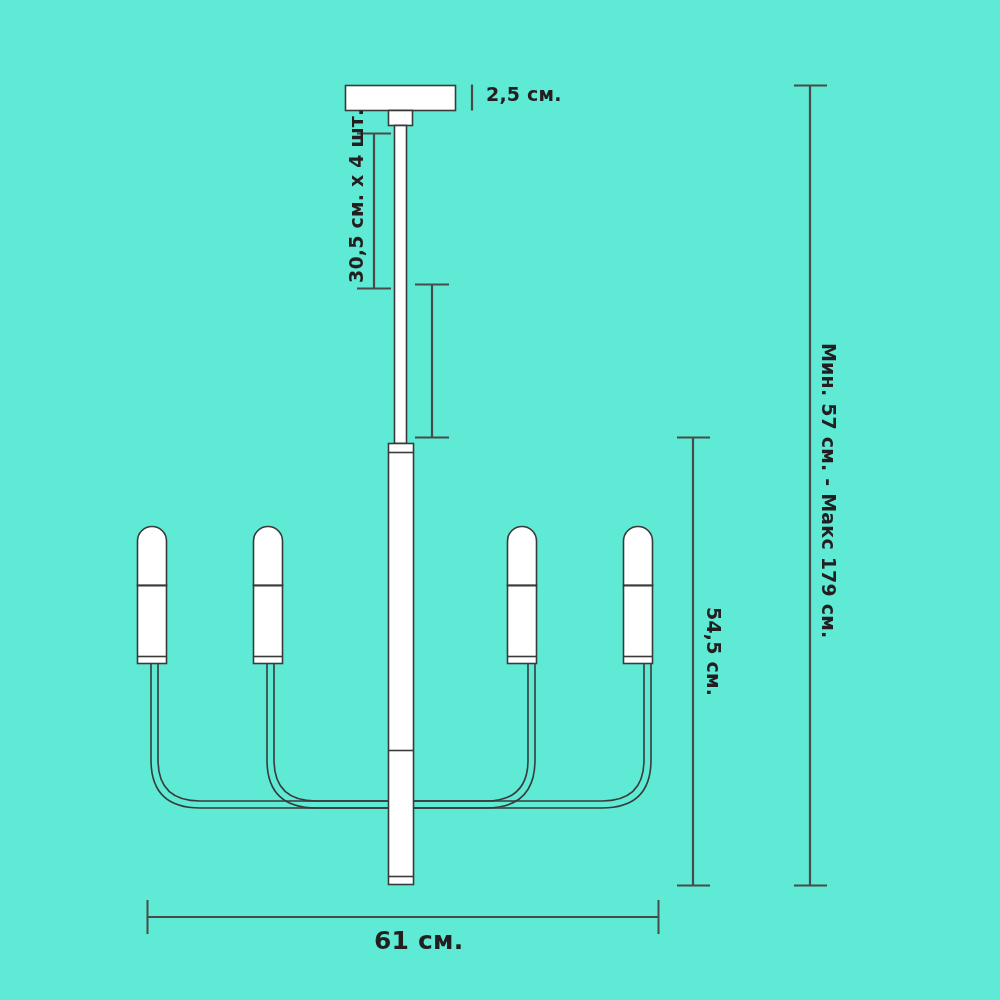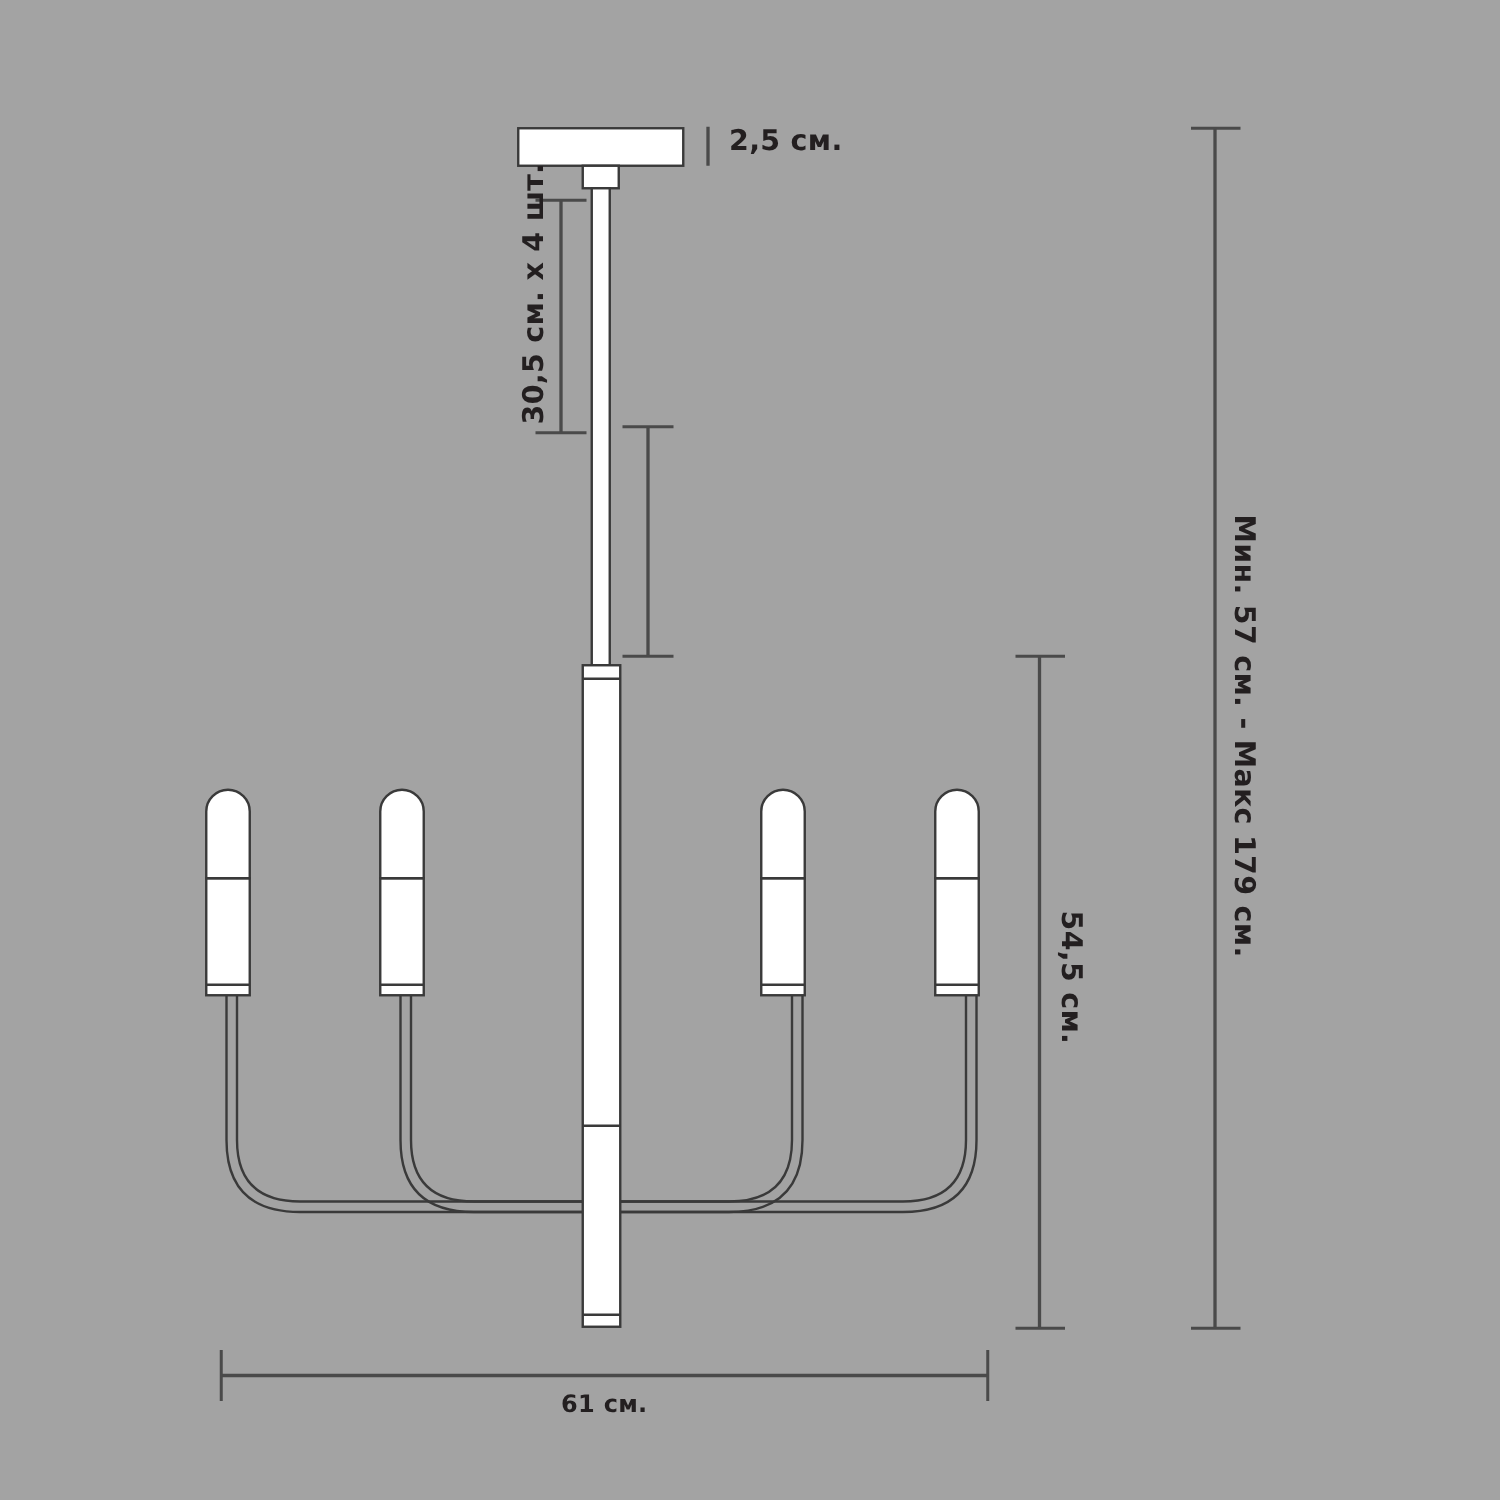--- a/index.html
+++ b/index.html
@@ -3,21 +3,21 @@
 <meta charset="utf-8">
 <style>
   html,body{margin:0;padding:0;background:#ffffff;}
   body{
     width:1000px;height:1000px;
     font-family:"DejaVu Sans","Liberation Sans",sans-serif;
     color:#2b2b2b;
     overflow:hidden;
     position:relative;
   }
-  #stage{position:relative;width:1000px;height:1000px;background:#a3a3a3;}
+  #stage{position:relative;width:1000px;height:1000px;background:#5eead4;}
   svg.drawing{position:absolute;left:0;top:0;width:1000px;height:1000px;}
 
   .dim-label{
     position:absolute;
     font-family:"DejaVu Sans","Liberation Sans",sans-serif;
     font-weight:bold;
     color:#231f20;
     white-space:nowrap;
     letter-spacing:.2px;
   }
@@ -30,21 +30,21 @@
   .lbl-545{
     font-size:19px;
     transform-origin:0 0;
     transform:rotate(90deg);
   }
   .lbl-minmax{
     font-size:19px;
     transform-origin:0 0;
     transform:rotate(90deg);
   }
-  .lbl-61{font-size:16px;}
+  .lbl-61{font-size:25px;}
 </style>
 </head>
 <body>
 
 <div id="stage">
 
   <svg class="drawing" viewBox="0 0 1000 1000">
     <g fill="none" stroke="#3a3a3a" stroke-width="1.6" stroke-linecap="butt" stroke-linejoin="miter">
 
       <g>

